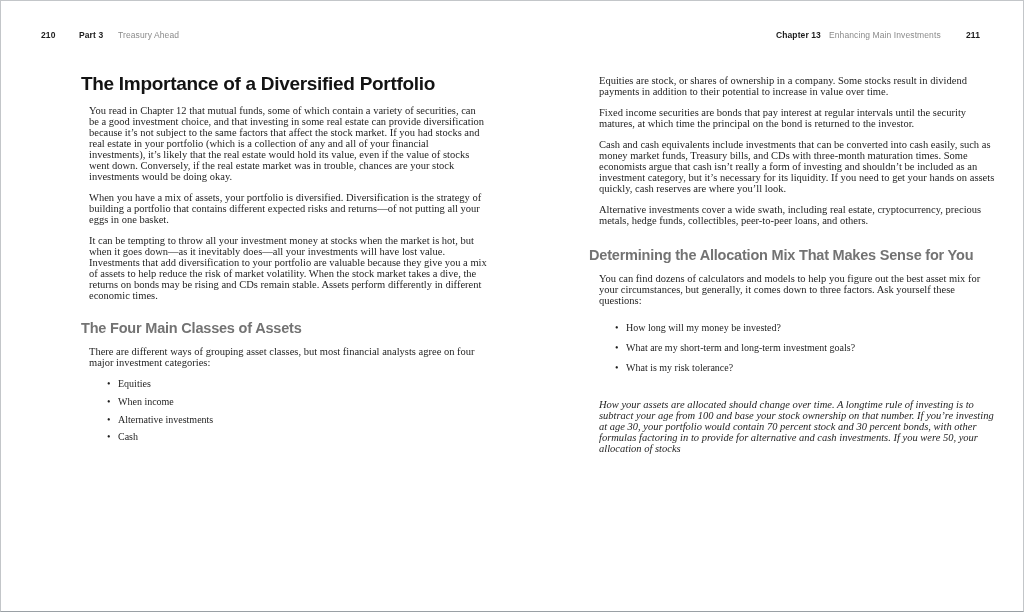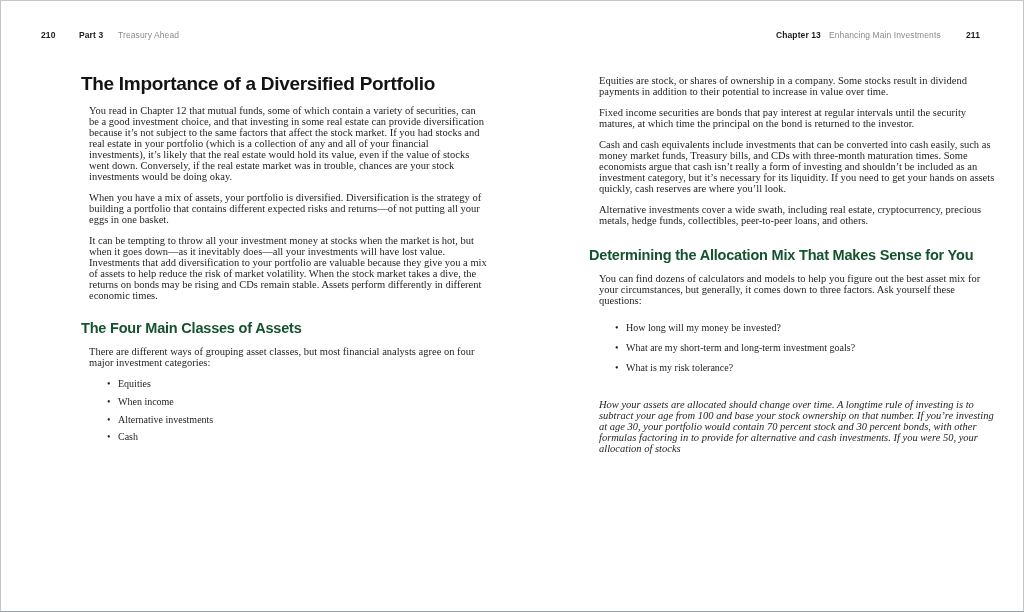--- a/index.html
+++ b/index.html
@@ -19,21 +19,21 @@
   .page { position:absolute; width:406px; color:#1c1c1c; }
   .page-left  { left:80px;  top:72px; }
   .page-right { left:588px; top:74px; }
 
   .article-title {
     margin:0 0 10px 0; font-size:19px; line-height:22px; font-weight:700;
     letter-spacing:-0.3px; color:#131313;
   }
   .section-heading {
     margin:18px 0 9px 0; font-size:14.5px; line-height:18px; font-weight:700;
-    letter-spacing:-0.2px; color:#14532d;
+    letter-spacing:-0.2px; color:#737373;
   }
   .page-right .section-heading { margin-top:20px; }
 
   .body-copy p {
     font-family:"Liberation Serif", serif;
     font-size:10.5px; line-height:11px; margin:0 0 10px 0; padding-left:8px;
     color:#1e1e1e;
   }
   .page-right .body-copy p { padding-left:10px; }
 

